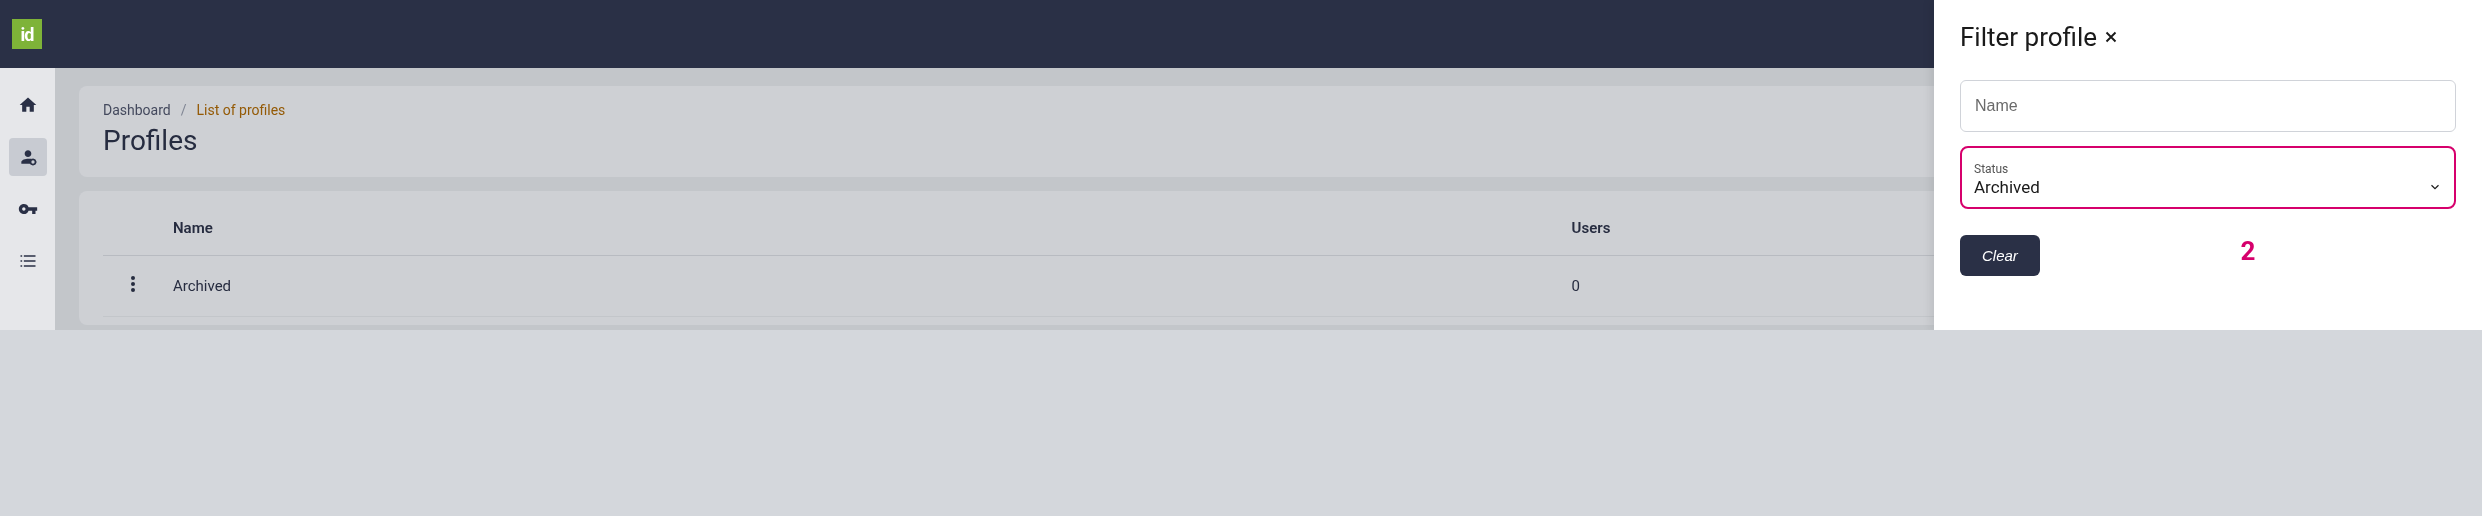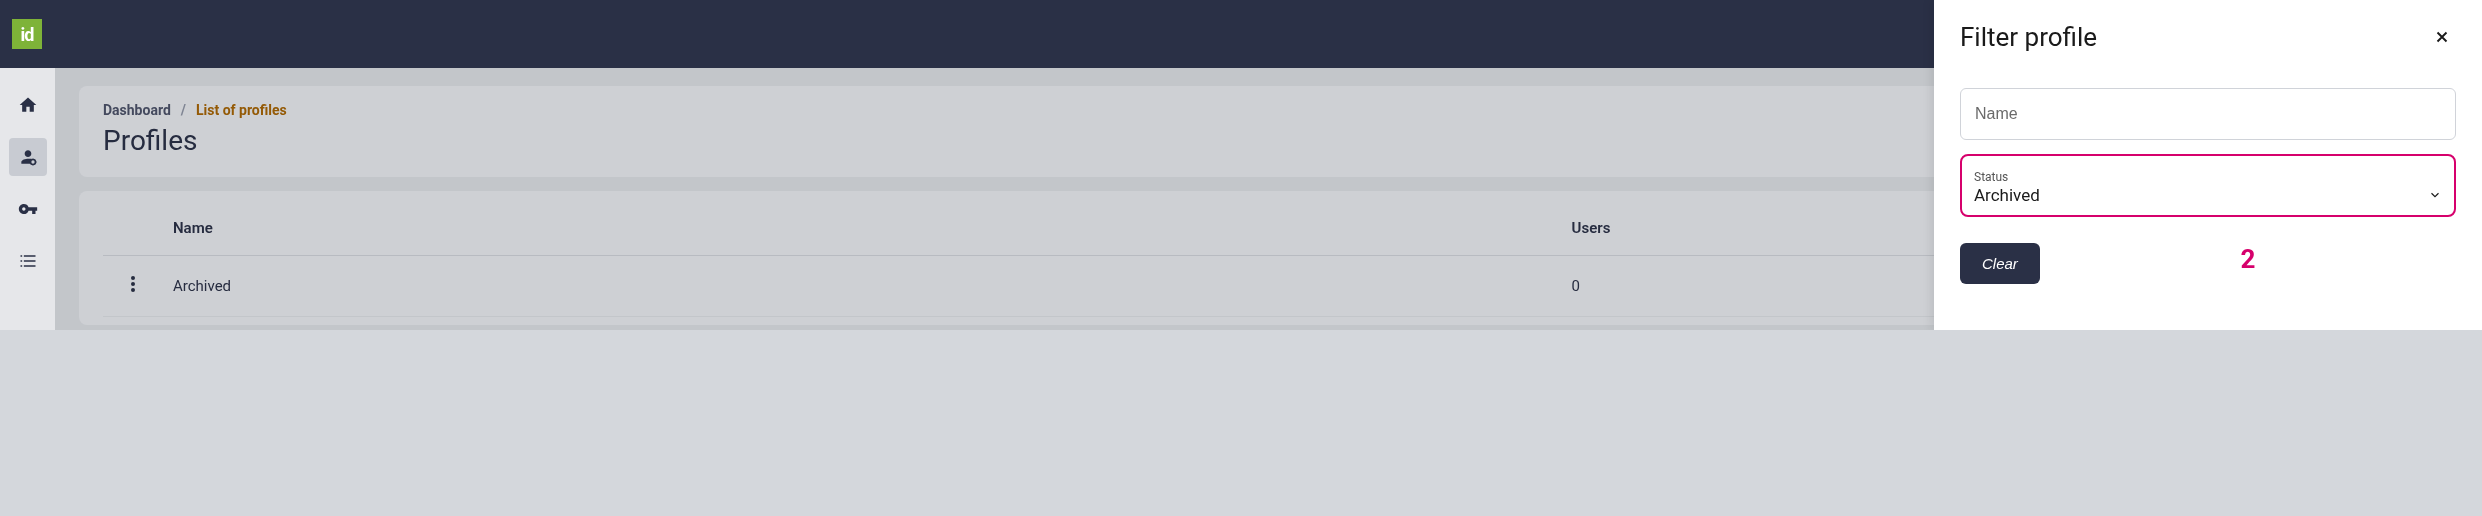--- a/index.html
+++ b/index.html
@@ -72,21 +72,20 @@
       padding: 16px 24px 20px;
       margin-bottom: 14px;
     }
     .breadcrumb {
       display: flex;
       align-items: center;
       gap: 10px;
       font-size: 14px;
       color: #4a5066;
       margin-bottom: 6px;
-      font-weight: bold;
     }
     .breadcrumb-sep { color: #8a90a0; }
     .breadcrumb-current { color: #a16207; }
     .page-title {
       font-size: 28px;
       font-weight: 400;
       color: #2a3046;
     }
     .table-card {
       background: #e0e2e6;
@@ -127,23 +126,23 @@
       right: 0;
       width: 548px;
       height: 100%;
       background: #fff;
       box-shadow: -2px 0 10px rgba(0,0,0,0.1);
       padding: 22px 26px;
       z-index: 10;
     }
     .filter-header {
       display: flex;
-      justify-content: space-between;
-      align-items: center;
-      margin-bottom: 36px;
+      justify-content: flex-start;
+      align-items: center;
+      margin-bottom: 28px;
     }
     .filter-title {
       font-size: 26px;
       font-weight: 400;
       color: #1a1a1a;
     }
     .close-btn {
       cursor: pointer;
       font-size: 22px;
       color: #1a1a1a;

